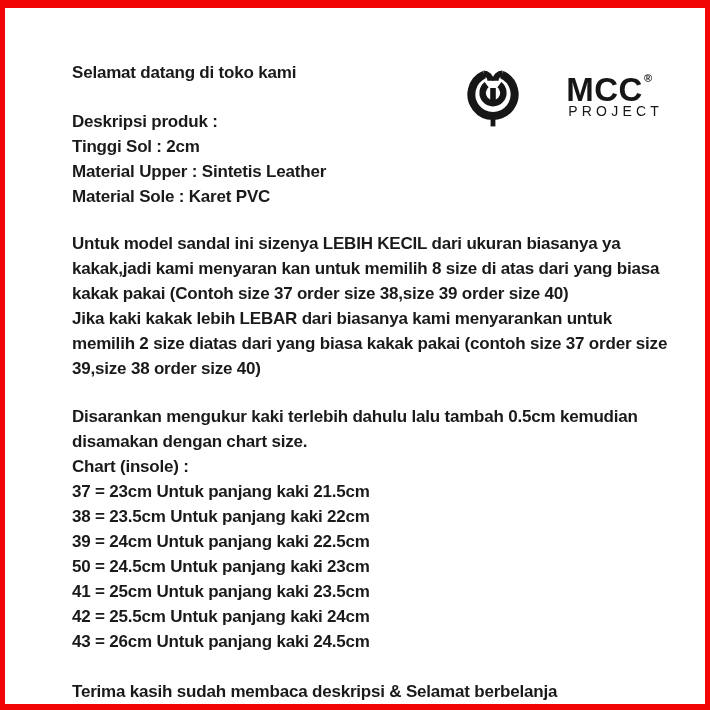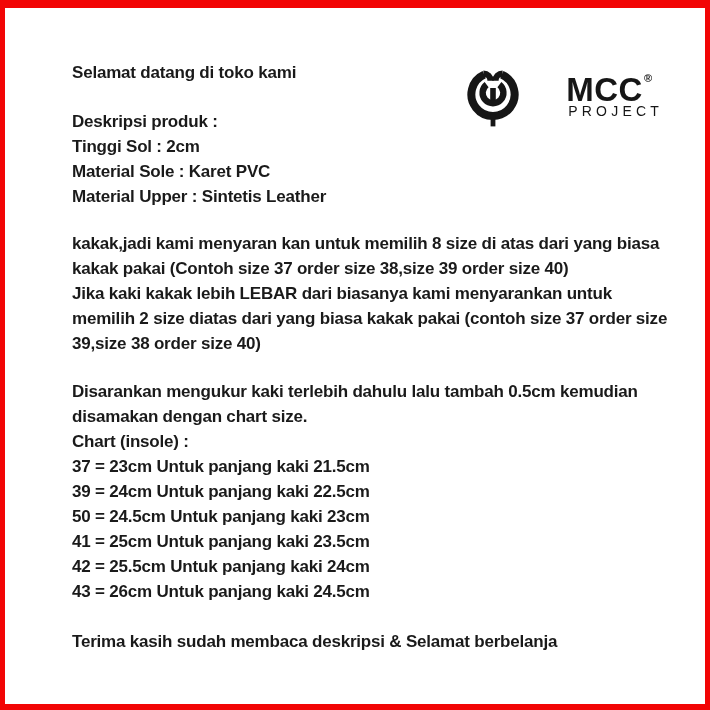--- a/index.html
+++ b/index.html
@@ -75,41 +75,43 @@
 </div>
 
 <div class="content">
 
   <div class="welcome line">Selamat datang di toko kami</div>
 
   <div class="block-desc">
     <div class="line">Deskripsi produk :</div>
     <div>
         <div class="line">Tinggi Sol : 2cm</div>
+        <div class="line">Material Upper : Sintetis Leather</div>
         <div class="line">Material Sole : Karet PVC</div>
-        <div class="line">Material Upper : Sintetis Leather</div>
       </div>
   </div>
 
   <div class="block-sizing">
+      <div class="line">Untuk model sandal ini sizenya LEBIH KECIL dari ukuran biasanya ya</div>
       <div class="line">kakak,jadi kami menyaran kan untuk memilih 8 size di atas dari yang biasa</div>
       <div class="line">kakak pakai (Contoh size 37 order size 38,size 39 order size 40)</div>
       <div class="line">Jika kaki kakak lebih LEBAR dari biasanya kami menyarankan untuk</div>
       <div class="line">memilih 2 size diatas dari yang biasa kakak pakai (contoh size 37 order size</div>
       <div class="line">39,size 38 order size 40)</div>
     </div>
 
   <div class="block-measure">
     <div>
         <div class="line">Disarankan mengukur kaki terlebih dahulu lalu tambah 0.5cm kemudian</div>
         <div class="line">disamakan dengan chart size.</div>
       </div>
     <div class="line">Chart (insole) :</div>
     <div>
         <div class="line">37 = 23cm Untuk panjang kaki 21.5cm</div>
+        <div class="line">38 = 23.5cm Untuk panjang kaki 22cm</div>
         <div class="line">39 = 24cm Untuk panjang kaki 22.5cm</div>
         <div class="line">50 = 24.5cm Untuk panjang kaki 23cm</div>
         <div class="line">41 = 25cm Untuk panjang kaki 23.5cm</div>
         <div class="line">42 = 25.5cm Untuk panjang kaki 24cm</div>
         <div class="line">43 = 26cm Untuk panjang kaki 24.5cm</div>
       </div>
   </div>
 
   <div class="line">Terima kasih sudah membaca deskripsi &amp; Selamat berbelanja</div>
 

